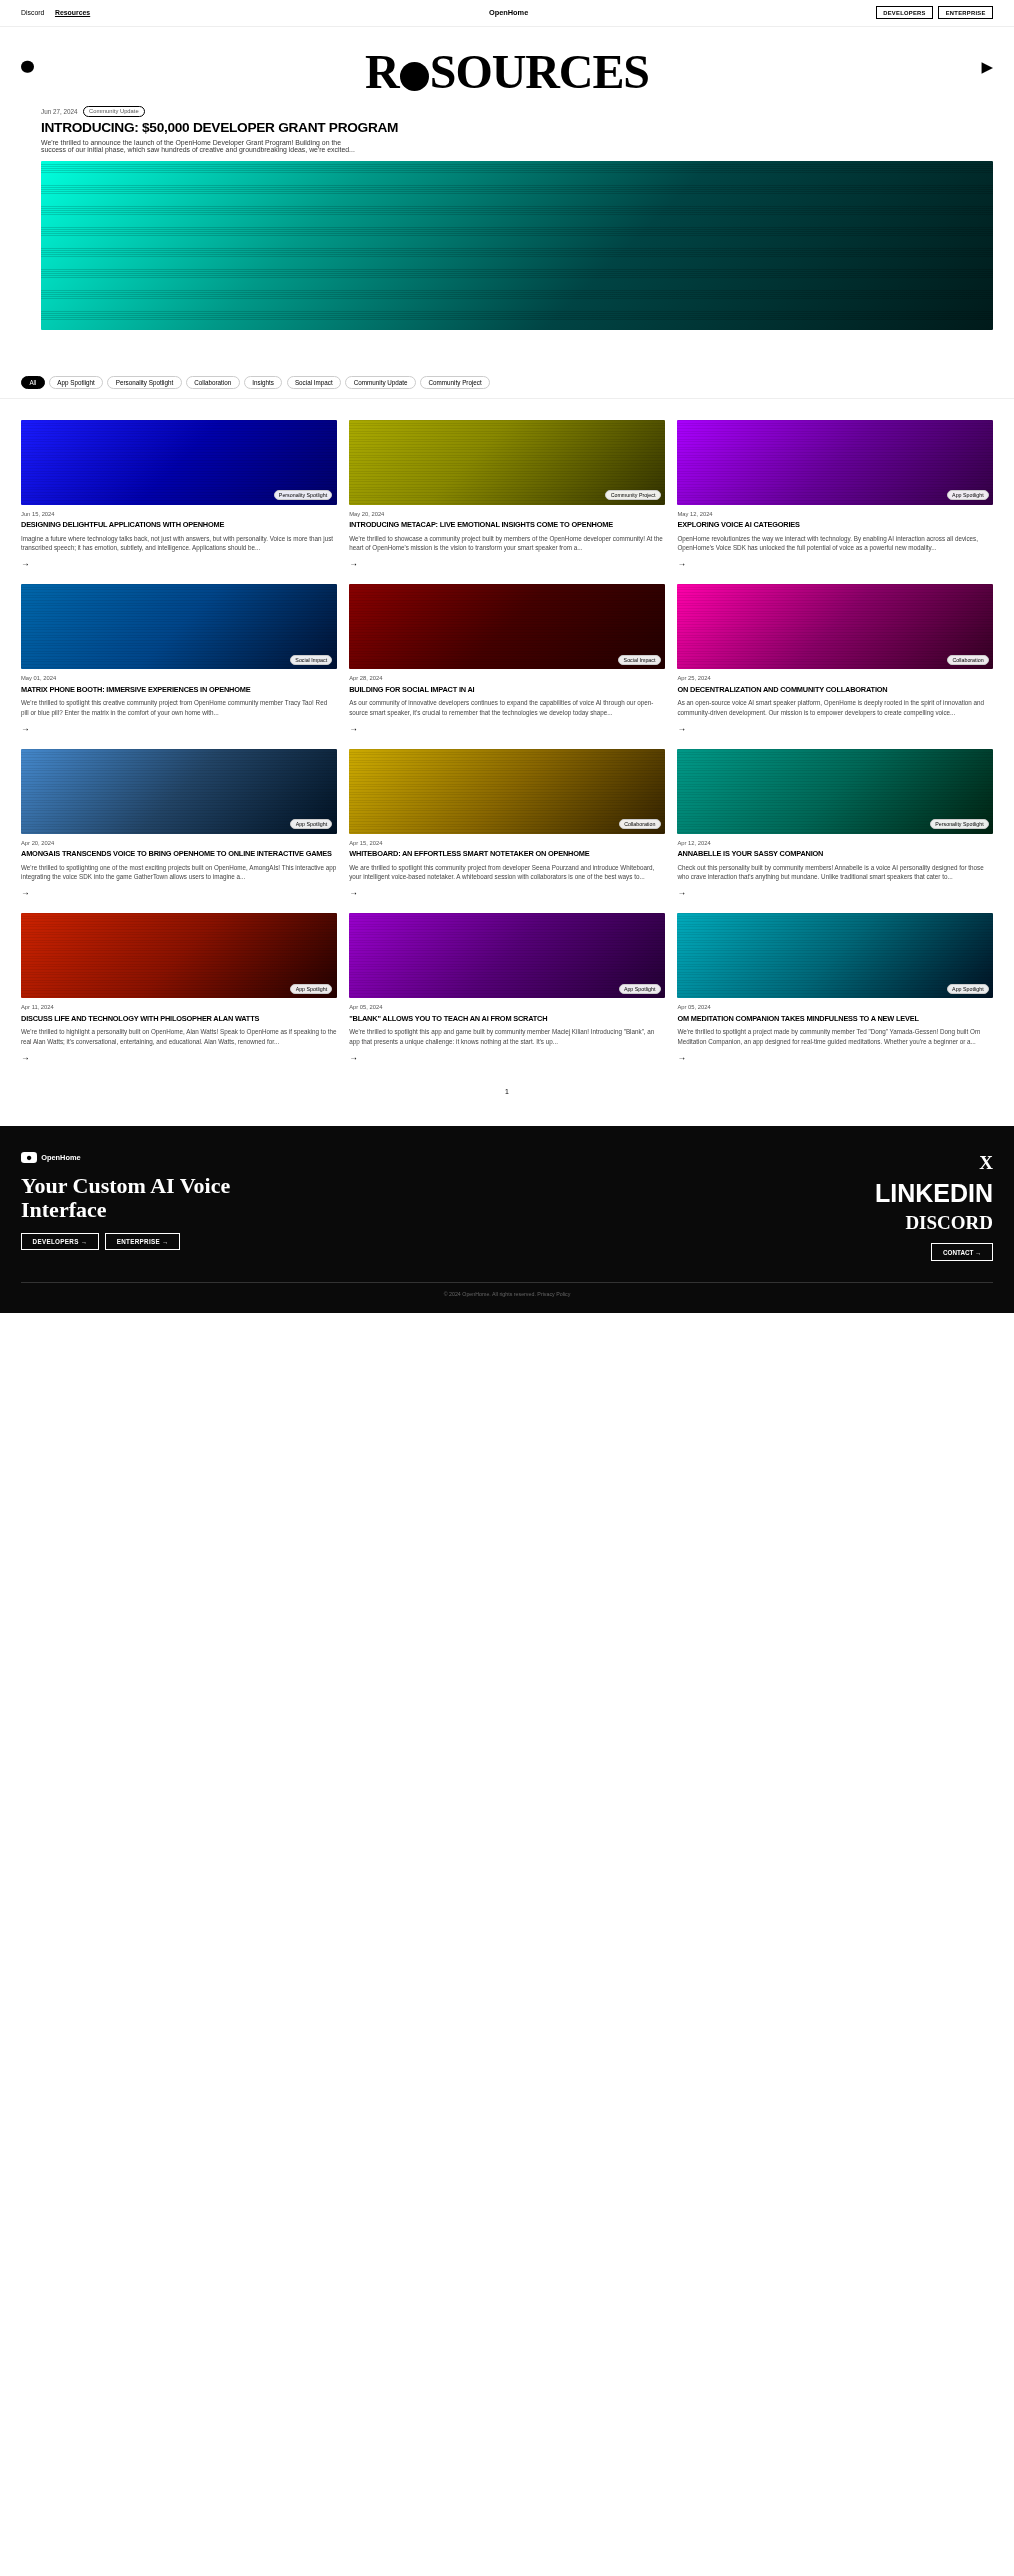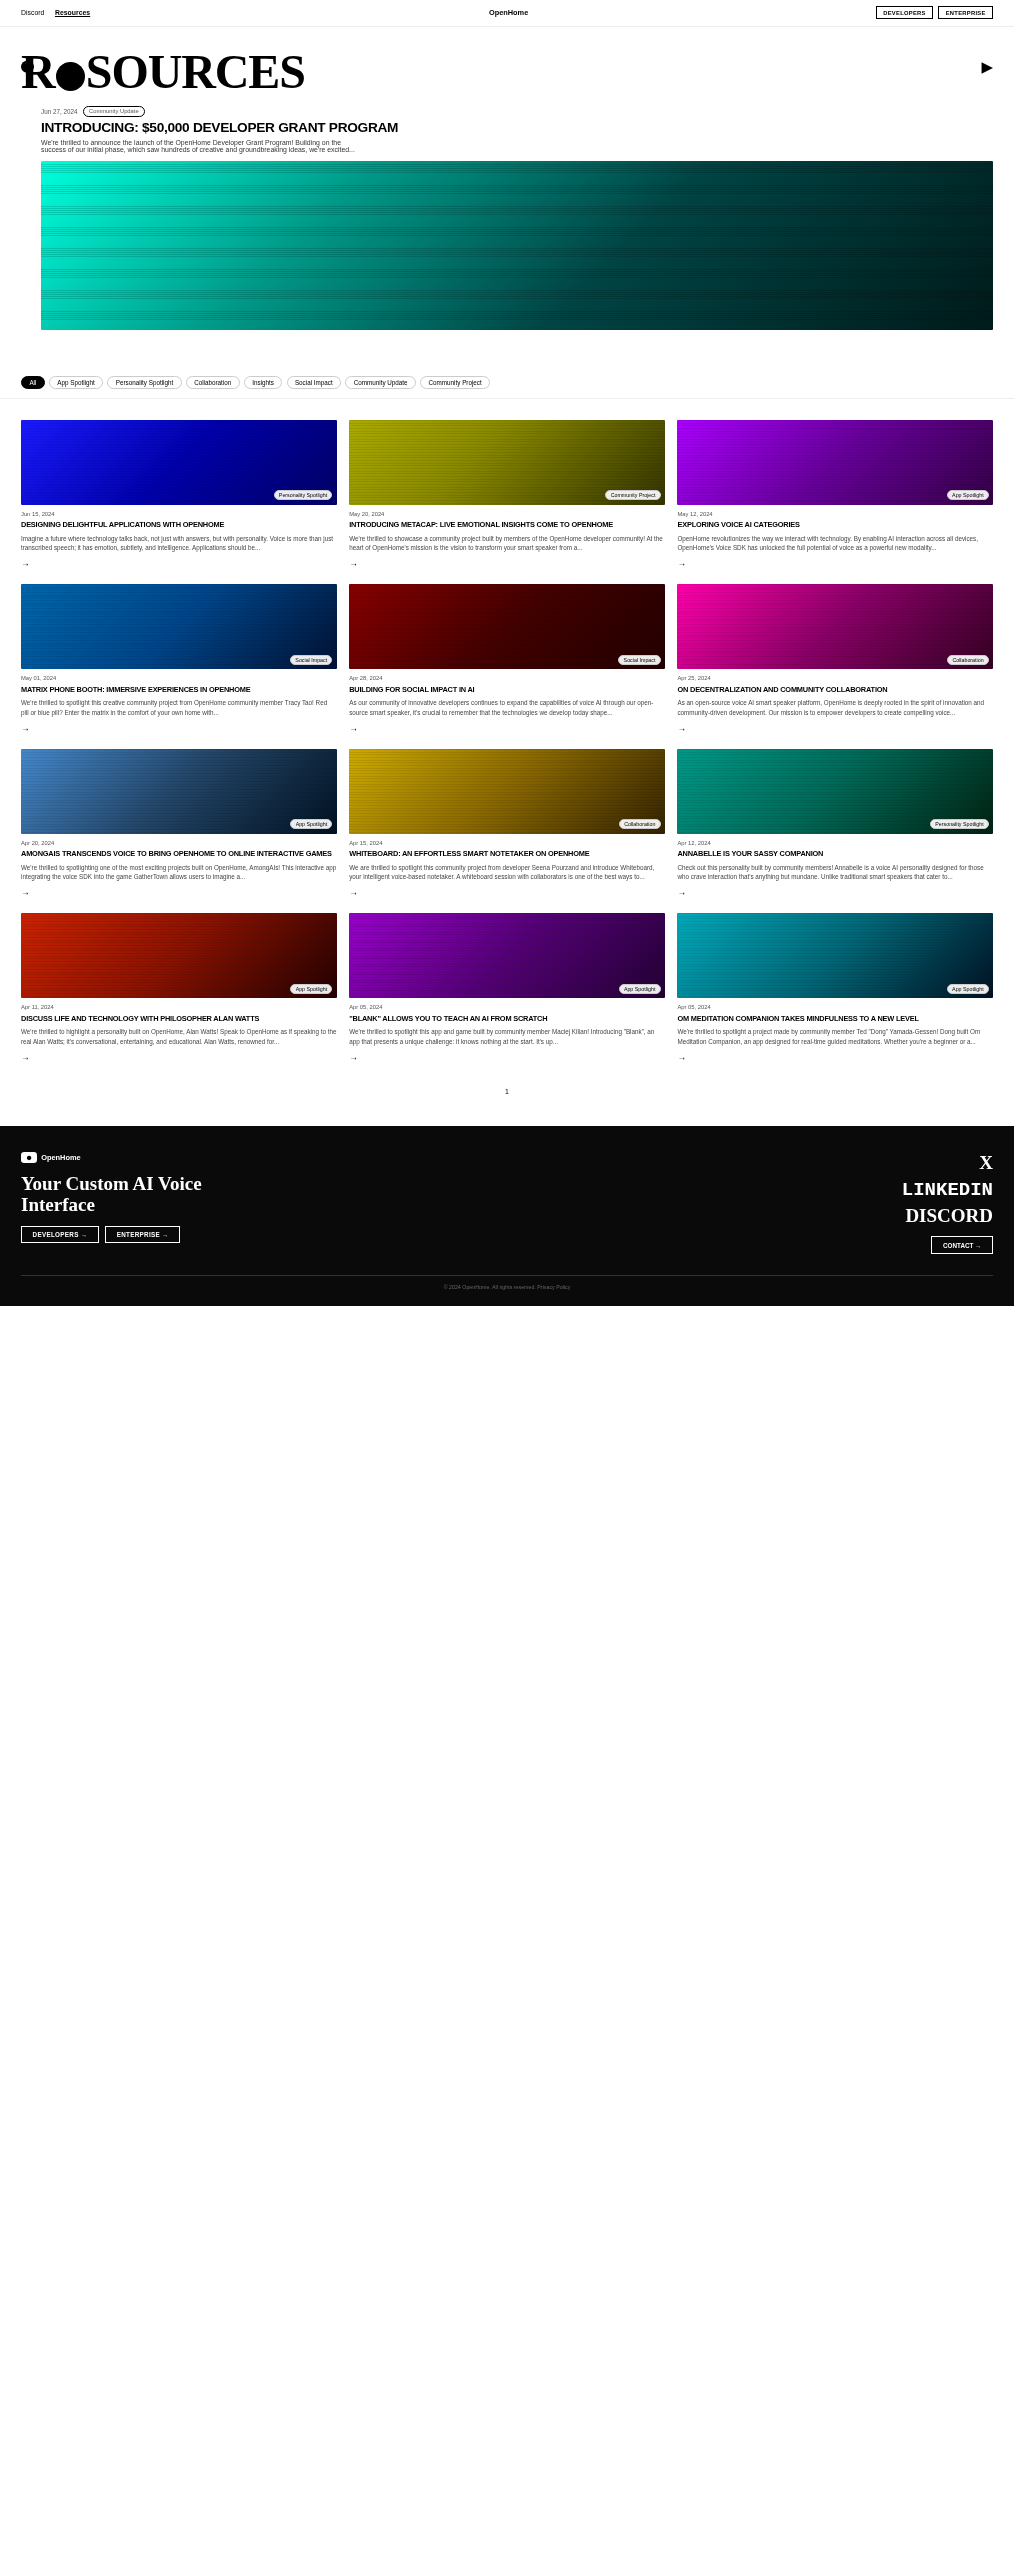--- a/index.html
+++ b/index.html
@@ -8,21 +8,21 @@
     
     .nav { display: flex; align-items: center; justify-content: space-between; padding: 6.3px 21px; border-bottom: 0.5px solid #eee; position: relative; }
     .nav-left { display: flex; gap: 10.6px; align-items: center; }
     .nav-left a { font-size: 6.9px; color: #000; text-decoration: none; }
     .nav-left a.active { font-weight: bold; text-decoration: underline; }
     .nav-logo { position: absolute; left: 50%; transform: translateX(-50%); display: flex; align-items: center; gap: 3.2px; font-size: 7.4px; font-weight: bold; }
     .nav-right { display: flex; gap: 5.3px; }
     .nav-btn { border: 0.8px solid #000; background: #fff; padding: 2.6px 6.3px; font-size: 5.8px; font-weight: bold; cursor: pointer; letter-spacing: 0.3px; }
     
     
-    .hero { padding: 21px 21px 10.6px; position: relative; }
+    .hero { text-align: center; padding: 21px 21px 10.6px; position: relative; }
     .hero h1 { font-size: 48px; font-weight: 900; letter-spacing: -1.1px; font-family: serif; line-height: 1; }
     .corner-icon-left { position: absolute; left: 21px; top: 50%; transform: translateY(-50%); width: 12.7px; height: 12.7px; background: #000; border-radius: 50%; }
     .corner-icon-right { position: absolute; right: 21px; top: 50%; transform: translateY(-50%); font-size: 15px; color: #000; }
 
     
     .featured { padding: 0 21px 16px; }
     .featured-date { font-size: 6.3px; color: #555; margin-bottom: 3.2px; display: flex; align-items: center; gap: 5.3px; }
     .tag-pill { border: 0.5px solid #000; border-radius: 10.6px; padding: 1.1px 5.3px; font-size: 5.8px; font-weight: 500; }
     .featured h2 { font-size: 13.7px; font-weight: 900; text-transform: uppercase; margin-bottom: 4.2px; letter-spacing: -0.3px; }
     .featured p { font-size: 6.9px; color: #333; max-width: 317px; margin-bottom: 8.5px; }
@@ -63,21 +63,21 @@
 
     
     .pagination { text-align: center; padding: 21px; font-size: 6.9px; }
 
     
     footer { background: #0a0a0a; color: #fff; padding: 26.4px 21px 16px; margin-top: 10.6px; }
     .footer-top { display: flex; justify-content: space-between; align-items: flex-start; margin-bottom: 21px; }
     .footer-logo { display: flex; align-items: center; gap: 4.2px; font-size: 7.4px; font-weight: bold; margin-bottom: 10.6px; }
     .footer-logo-icon { width: 16px; height: 10.6px; background: #fff; border-radius: 3.2px; display: flex; align-items: center; justify-content: center; }
     .footer-logo-icon::before { content: '⬤'; color: #000; font-size: 4.2px; }
-    .footer-tagline { font-size: 19px; font-weight: 900; line-height: 1.1; font-family: serif; max-width: 211px; }
+    .footer-tagline { font-size: 22px; font-weight: 900; line-height: 1.1; font-family: serif; max-width: 211px; }
     .footer-buttons { display: flex; gap: 6.3px; margin-top: 10.6px; }
     .footer-btn { border: 0.8px solid #fff; background: transparent; color: #fff; padding: 4.2px 10.6px; font-size: 6.3px; font-weight: bold; cursor: pointer; letter-spacing: 0.3px; }
     .footer-contact-btn { border: 0.8px solid #fff; background: transparent; color: #fff; padding: 4.2px 10.6px; font-size: 6.3px; font-weight: bold; cursor: pointer; }
     .footer-bottom { border-top: 0.5px solid #333; padding-top: 8.5px; font-size: 5.3px; color: #666; text-align: center; }
 
     .section-gap { margin-bottom: 21px; margin-left: 20px; }
   </style>
 </head>
 <body>
 
@@ -264,21 +264,21 @@
         <span>OpenHome</span>
       </div>
       <div class="footer-tagline">Your Custom AI Voice Interface</div>
       <div class="footer-buttons" style="margin-top: 10.6px;">
         <button class="footer-btn">DEVELOPERS →</button>
         <button class="footer-btn">ENTERPRISE →</button>
       </div>
     </div>
     <div style="text-align: right; display: flex; flex-direction: column; align-items: flex-end; gap: 4.2px;">
       <div style="font-size: 19px; font-weight: 900; font-family: serif;">X</div>
-      <div style="font-size: 19px; font-weight: 900; font-family: Liberation Mono, monospace;">LINKEDIN</div>
+      <div style="font-size: 25px; font-weight: 900; font-family: Liberation Sans, sans-serif;">LINKEDIN</div>
       <div style="font-size: 19px; font-weight: 900; font-family: serif;">DISCORD</div>
       <div style="margin-top: 5.3px;">
         <button class="footer-contact-btn">CONTACT →</button>
       </div>
     </div>
   </div>
   <div class="footer-bottom">
     <span>© 2024 OpenHome. All rights reserved. Privacy Policy</span>
   </div>
 </footer>

